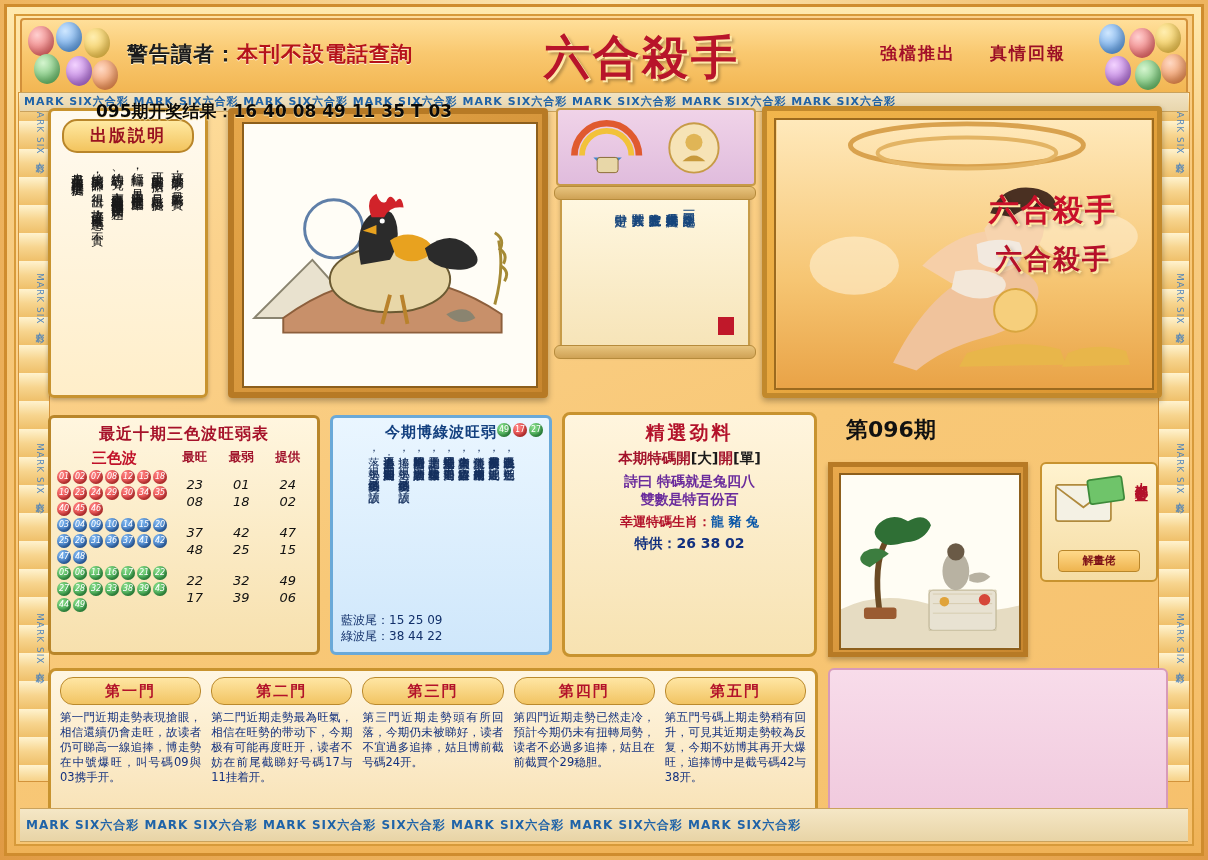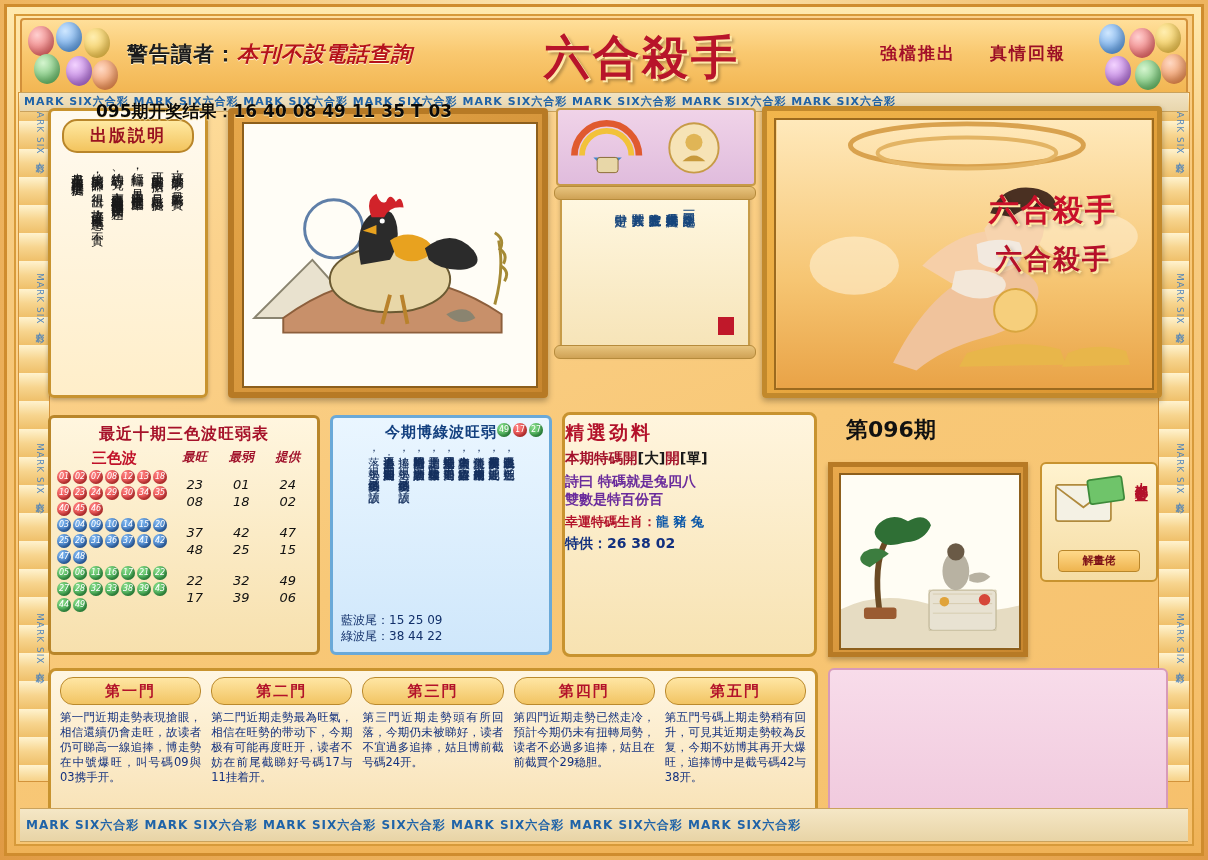--- a/index.html
+++ b/index.html
@@ -45,21 +45,21 @@
     border:2px solid #d2903a;border-radius:4px;overflow:hidden;
   }
   .hdr-balloons{position:absolute;top:0;bottom:0;width:95px;}
   .hdr-balloons.l{left:0;} .hdr-balloons.r{right:0;}
   .balloon{position:absolute;width:26px;height:30px;border-radius:50%;
     box-shadow:inset -4px -5px 7px rgba(0,0,0,.18);}
   .warning{
     position:absolute;left:105px;top:20px;font-size:21px;color:#1c1c1c;font-weight:bold;
     letter-spacing:1px;text-shadow:0 1px 0 #fff6d5;
   }
-  .warning b{color:#b5121b;font-style:italic;}
+  .warning b{color:#b5121b;}
   .brand{
     position:absolute;left:470px;top:4px;width:300px;height:68px;text-align:center;
     font-size:46px;font-weight:bold;
     color:#b8142a;
     text-shadow:2px 2px 0 #ffe9a9, 4px 4px 3px rgba(0,0,0,.25);
     letter-spacing:3px;line-height:66px;
     font-family:"DejaVu Serif","Liberation Serif",serif;
   }
   .promo{position:absolute;right:120px;top:22px;font-size:17px;font-weight:bold;color:#a4102a;letter-spacing:2px;}
   .promo .p2{margin-left:26px;color:#9c0f26;}
@@ -153,21 +153,21 @@
   .wave-table{
     left:48px;top:415px;width:272px;height:240px;
     background:linear-gradient(180deg,#fff6df,#f7e0ad);
     border:3px solid #b9862a;border-radius:6px;
   }
   .wt-title{
     text-align:center;font-size:16px;font-weight:bold;color:#a6122a;margin-top:6px;letter-spacing:1px;
   }
   .wt-head{display:flex;padding:4px 6px 2px;font-size:12.5px;font-weight:bold;color:#a0112a;}
   .wt-head .c0{width:118px;text-align:center;color:#c01028;font-size:15px;}
-  .wt-head .c{width:48px;text-align:center;font-style:italic;}
+  .wt-head .c{width:48px;text-align:center;}
   .wt-rows{padding:0 6px;font-style:italic;}
   .wt-row{display:flex;align-items:center;margin-bottom:2px;}
   .balls{width:118px;display:flex;flex-wrap:wrap;gap:2px;}
   .ball{
     width:14px;height:14px;border-radius:50%;font-size:8px;color:#fff;
     display:flex;align-items:center;justify-content:center;line-height:1;
     box-shadow:inset -2px -2px 3px rgba(0,0,0,.25);
   }
   .ball.r{background:radial-gradient(circle at 35% 30%,#ff8a8a,#d21a1a);}
   .ball.b{background:radial-gradient(circle at 35% 30%,#86bdf3,#1552a8);}
@@ -184,21 +184,21 @@
   .blue-body{
     display:flex;flex-direction:row-reverse;justify-content:center;gap:2px;
     padding:6px 6px;height:150px;
   }
   .blue-body span{writing-mode:vertical-rl;text-orientation:upright;font-size:11.5px;line-height:13px;color:#15305e;}
   .blue-foot{position:absolute;left:8px;bottom:8px;font-size:12px;color:#12306a;line-height:16px;}
   
   .select-box{
     left:562px;top:412px;width:255px;height:245px;
     background:linear-gradient(180deg,#fff5de,#f7e2b1);
-    border:3px solid #c8932f;border-radius:8px;text-align:left;
+    border:3px solid #c8932f;border-radius:8px;text-align:center;
   }
   .sel-title{font-size:19px;font-weight:bold;color:#b3122a;margin-top:5px;letter-spacing:3px;}
   .sel-line1{font-size:14.5px;color:#a3122a;font-weight:bold;margin-top:3px;}
   .sel-line1 .bk{color:#1a1a1a;}
   .sel-small{font-size:11px;color:#1b1b1b;line-height:14px;margin-top:4px;padding:0 8px;}
   .sel-poem{font-size:14px;color:#6a2b9c;margin-top:5px;font-weight:bold;}
   .sel-poem2{font-size:14px;color:#6a2b9c;font-weight:bold;}
   .sel-zodiac{font-size:13px;color:#b3122a;margin-top:4px;font-weight:bold;}
   .sel-zodiac .z{color:#0a57a8;}
   .sel-offer{font-size:14px;color:#12307f;margin-top:4px;font-weight:bold;}

